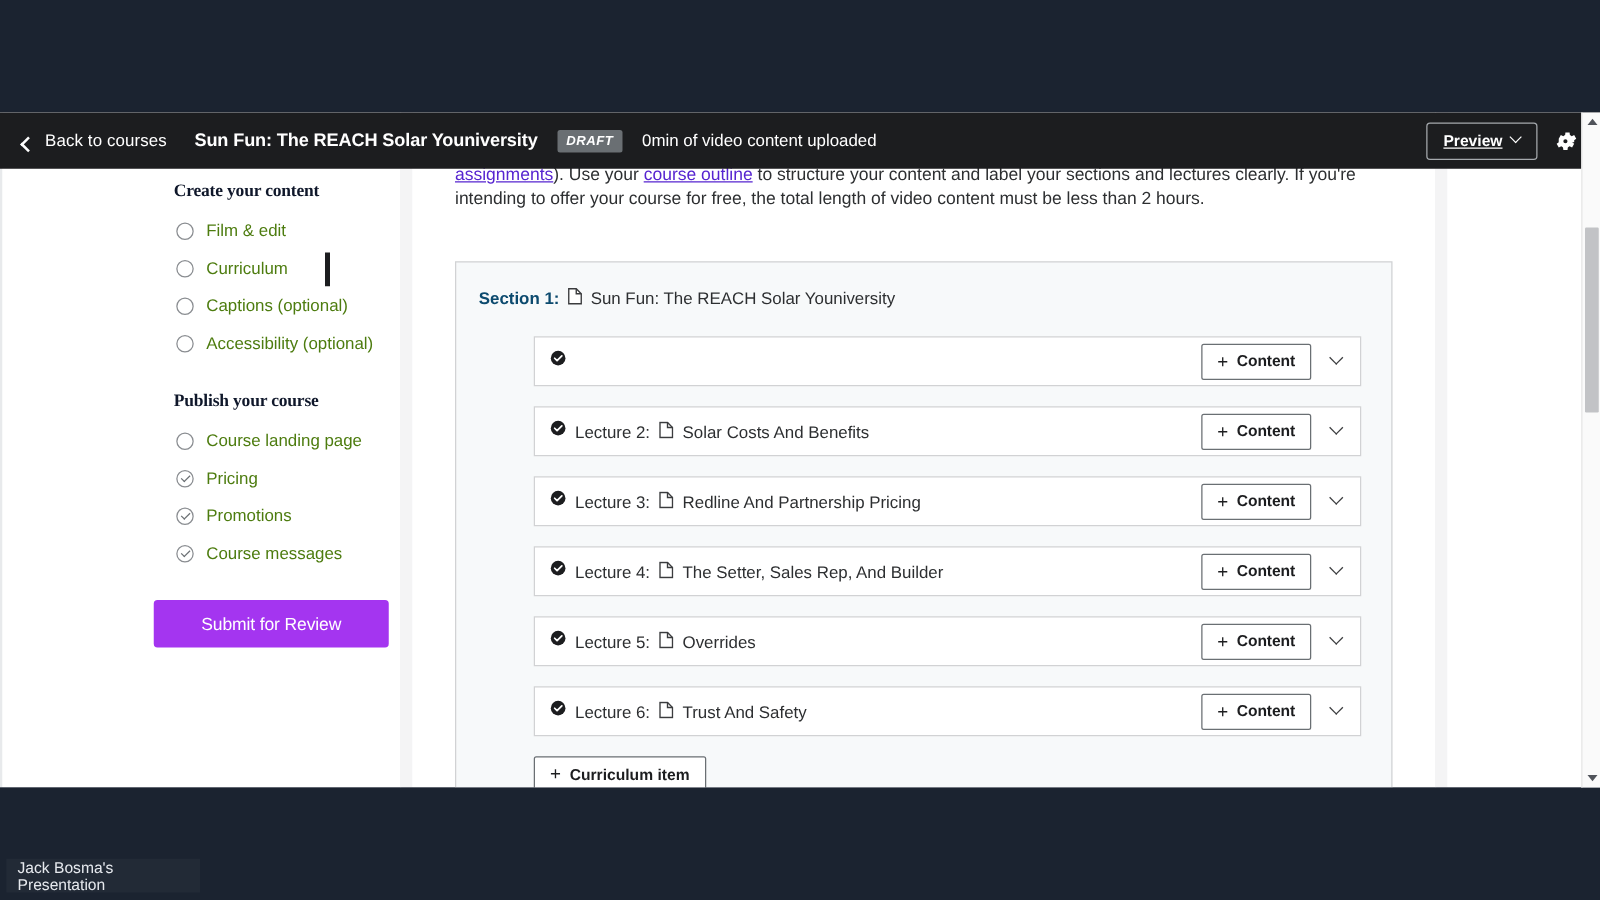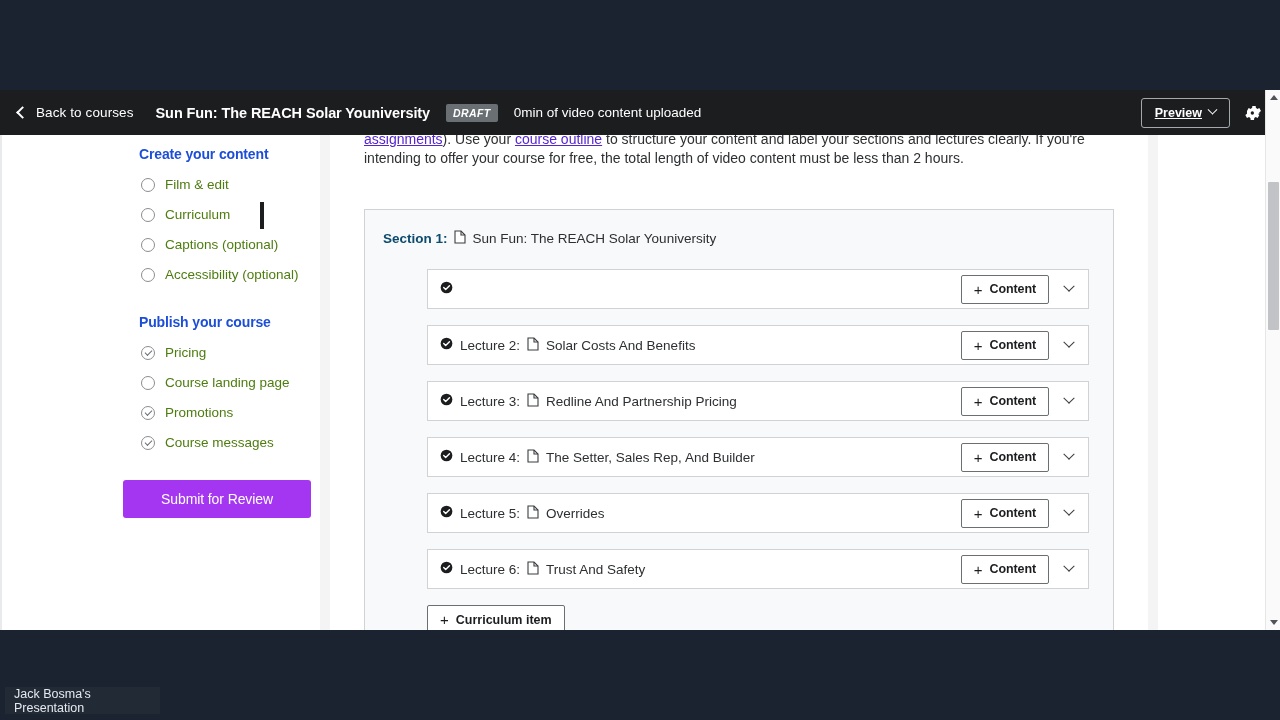--- a/index.html
+++ b/index.html
@@ -13,21 +13,21 @@
 
   
   .top-void { position: absolute; left: 0; top: 0; width: 1280px; height: 90px; background: #1b2330; }
 
   
   .appbar {
     position: absolute; left: 0; top: 90px; width: 1280px; height: 45px;
     background: #1c1d1f; display: flex; align-items: center; color: #fff;
     z-index: 40;
   }
-  .back-link { display: flex; align-items: center; gap: 9px; margin-left: 18px; cursor: pointer; }
+  .back-link { display: flex; align-items: flex-end; gap: 9px; margin-left: 18px; cursor: pointer; }
   .chev-left { width: 9px; height: 9px; border-left: 2px solid #fff; border-bottom: 2px solid #fff;
                transform: rotate(45deg); display: inline-block; margin-top: 0px; }
   .back-text { font-size: 13.5px; color: #fff; letter-spacing: .1px; }
   .course-title { margin-left: 22px; font-size: 14.5px; font-weight: bold; color: #fff; letter-spacing: -.1px; }
   .draft-badge {
     margin-left: 16px; background: #6a6f73; color: #fff; font-size: 10.5px; font-weight: bold;
     letter-spacing: .4px; padding: 3px 7px 3px 7px; border-radius: 2px; font-style: italic;
   }
   .upload-status { margin-left: 16px; font-size: 13.5px; color: #fff; }
   .appbar-right { margin-left: auto; display: flex; align-items: center; gap: 14px; margin-right: 16px; text-decoration: underline; }
@@ -46,21 +46,21 @@
     background: #fff; overflow: hidden;
   }
   .page-left-border { position: absolute; left: 0; top: 0; width: 2px; height: 540px; background: #e8eaec; }
 
   
   .sidebar {
     position: absolute; left: 2px; top: 0; width: 318px; height: 540px; background: #fff;
     padding-top: 26px;
   }
   .side-group-title {
-    font-size: 14px; font-weight: bold; color: #1d4ed8; margin: 0 0 8px 137px; letter-spacing: -.15px;
+    font-size: 14px; font-weight: bold; color: #0f172a; margin: 0 0 8px 137px; letter-spacing: -.15px; font-family: Liberation Serif, serif;
   }
   .side-item {
     display: flex; align-items: center; gap: 10px; margin-left: 139px;
     height: 30px; font-size: 13.5px; color: #4d7c0f; cursor: pointer; position: relative;
   }
   .radio-empty {
     width: 14px; height: 14px; border-radius: 50%; border: 1.5px solid #8a8d91; flex: 0 0 auto;
   }
   .radio-check {
     width: 14px; height: 14px; border-radius: 50%; border: 1.5px solid #8a8d91; flex: 0 0 auto;
@@ -213,27 +213,27 @@
         <div class="side-item">
           <span class="radio-empty"></span>
           <span class="side-label">Accessibility (optional)</span>
         </div>
       </div>
 
       <div style="margin-top:24px">
         <div class="side-group-title">Publish your course</div>
 
         <div class="side-item">
+          <span class="radio-empty"></span>
+          <span class="side-label">Course landing page</span>
+        </div>
+
+        <div class="side-item">
           <span class="radio-check"></span>
           <span class="side-label">Pricing</span>
-        </div>
-
-        <div class="side-item">
-          <span class="radio-empty"></span>
-          <span class="side-label">Course landing page</span>
         </div>
 
         <div class="side-item">
           <span class="radio-check"></span>
           <span class="side-label">Promotions</span>
         </div>
 
         <div class="side-item">
           <span class="radio-check"></span>
           <span class="side-label">Course messages</span>

